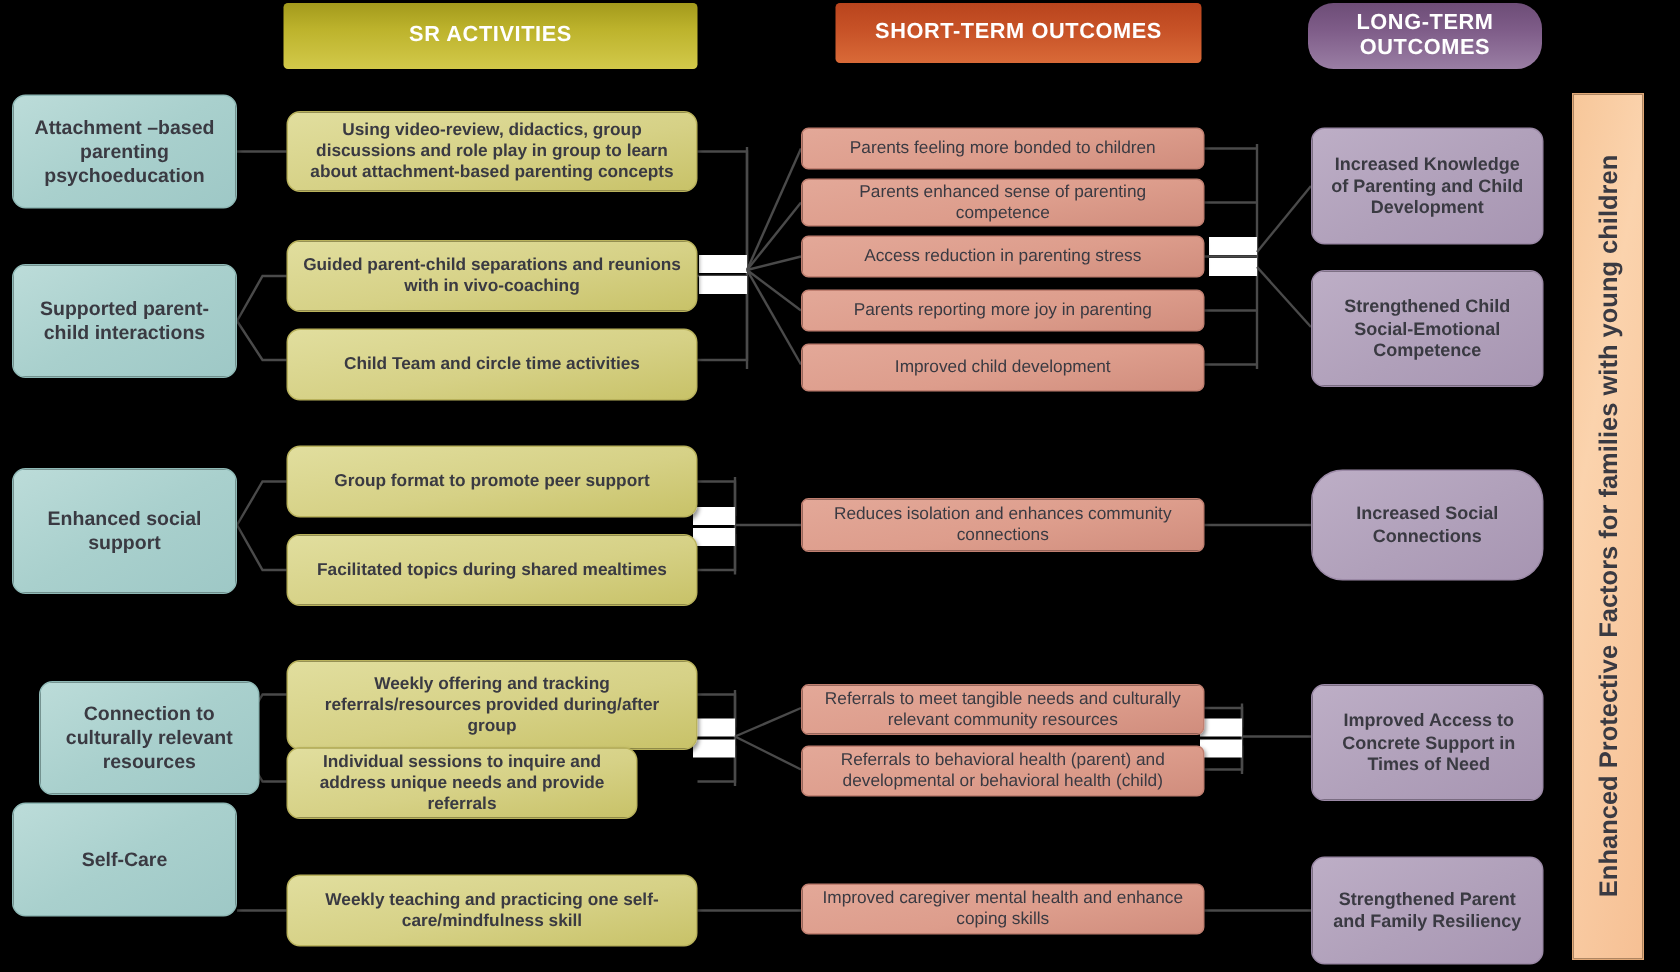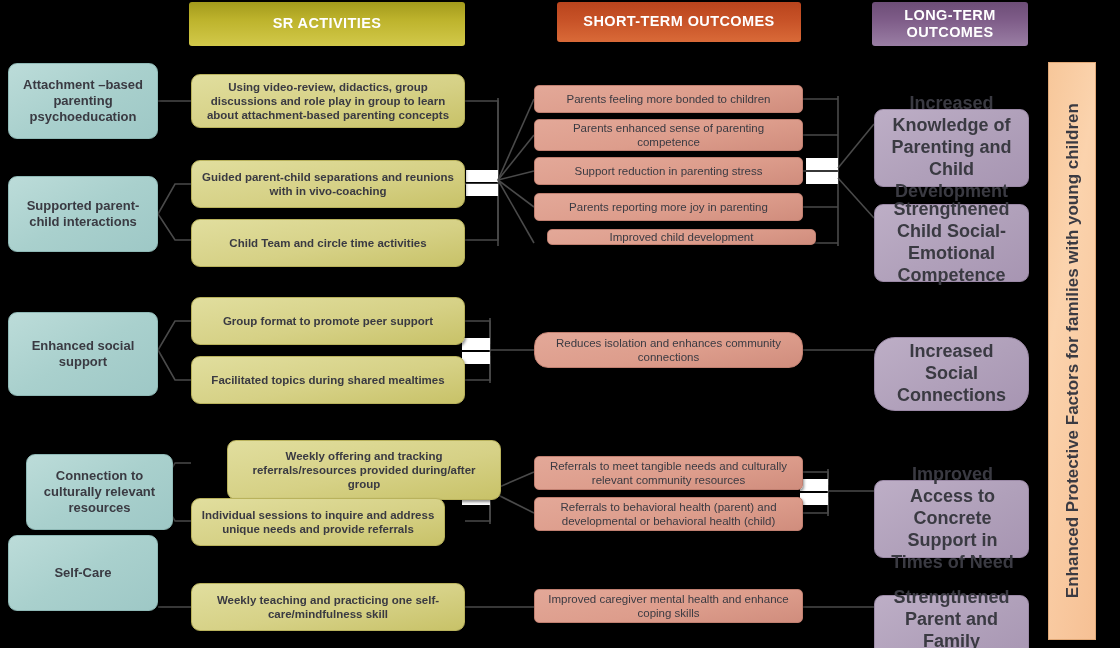--- a/index.html
+++ b/index.html
@@ -28,21 +28,21 @@
     text-align:center;
     color:#ffffff;font-weight:bold;font-size:14.5px;
     letter-spacing:.4px;line-height:1.18;
     border-radius:3px;
     box-shadow:0 1px 3px rgba(0,0,0,.55);
     z-index:6;
   }
   .hdr-core{background:linear-gradient(135deg,#5f9e9a 0%,#7cb8b2 45%,#a8d2cc 100%);}
   .hdr-act{background:linear-gradient(180deg,#a39a1c 0%,#bdb32c 40%,#d2c94a 100%);}
   .hdr-st{background:linear-gradient(180deg,#b9441d 0%,#c75227 45%,#d96a38 100%);}
-  .hdr-lt{background:linear-gradient(180deg,#6d4d77 0%,#7e5c88 40%,#9a7ea4 100%);}
+  .hdr-lt{background:linear-gradient(180deg,#6d4d77 0%,#7e5c88 40%,#9a7ea4 100%);border-radius:17px;}
 
   
   .core{
     background:linear-gradient(150deg,#bcdcd9 0%,#a9d0cd 50%,#9ec8c6 100%);
     border:1px solid #8fb9b6;
     font-weight:bold;font-size:13px;
     box-shadow:1px 2px 3px rgba(0,0,0,.45);
   }
   
   .act{
@@ -56,23 +56,22 @@
     background:linear-gradient(170deg,#e3a898 0%,#dd9d8c 55%,#d08d7d 100%);
     border:1px solid #c07f70;
     font-size:11.5px;font-weight:400;
     border-radius:5px;
     box-shadow:1px 2px 3px rgba(0,0,0,.45);
   }
   
   .lt{
     background:linear-gradient(150deg,#bdaec6 0%,#b0a0ba 55%,#a795b2 100%);
     border:1px solid #9b89a6;
-    font-weight:bold;font-size:18px;
-    box-shadow:1px 2px 3px rgba(0,0,0,.45);
-    margin-top:24px;
+    font-weight:bold;font-size:12px;
+    box-shadow:1px 2px 3px rgba(0,0,0,.45);
   }
 
   
   #banner{
     position:absolute;
     left:1048px;top:62px;width:48px;height:578px;
     box-sizing:border-box;
     background:linear-gradient(100deg,#f7c79a 0%,#fbd3ad 35%,#f6c094 100%);
     border:1px solid #e0a877;
     display:flex;align-items:center;justify-content:center;
@@ -168,30 +167,30 @@
   <div class="box core" style="left:8px;top:176px;width:150px;height:76px;">Supported parent-child interactions</div>
   <div class="box core" style="left:8px;top:312px;width:150px;height:84px;">Enhanced social support</div>
   <div class="box core" style="left:8px;top:454px;width:147px;height:76px;margin-left:18px;">Connection to culturally relevant resources</div>
   <div class="box core" style="left:8px;top:535px;width:150px;height:76px;">Self-Care</div>
 
   <div class="box act" style="left:191px;top:74px;width:274px;height:54px;">Using video-review, didactics, group discussions and role play in group to learn about attachment-based   parenting concepts</div>
   <div class="box act" style="left:191px;top:160px;width:274px;height:48px;">Guided parent-child separations and reunions with in vivo-coaching</div>
   <div class="box act" style="left:191px;top:219px;width:274px;height:48px;">Child Team and circle time activities</div>
   <div class="box act" style="left:191px;top:297px;width:274px;height:48px;">Group format to promote peer support</div>
   <div class="box act" style="left:191px;top:356px;width:274px;height:48px;">Facilitated topics during shared mealtimes</div>
-  <div class="box act" style="left:191px;top:440px;width:274px;height:60px;margin-left:36px;">Weekly offering and tracking referrals/resources provided during/after group</div>
-  <div class="box act" style="left:191px;top:498px;width:254px;height:48px;">Individual sessions to inquire and address unique needs and provide referrals</div>
+  <div class="box act" style="left:191px;top:440px;width:274px;height:60px;">Weekly offering and tracking referrals/resources provided during/after group</div>
+  <div class="box act" style="left:191px;top:498px;width:234px;height:48px;">Individual sessions to inquire and address unique needs and provide referrals</div>
   <div class="box act" style="left:191px;top:583px;width:274px;height:48px;">Weekly teaching and practicing one self-care/mindfulness skill</div>
 
   <div class="box st" style="left:534px;top:85px;width:269px;height:28px;">Parents feeling more bonded to children</div>
   <div class="box st" style="left:534px;top:119px;width:269px;height:32px;">Parents enhanced sense of parenting competence</div>
-  <div class="box st" style="left:534px;top:157px;width:269px;height:28px;">Support reduction in parenting stress</div>
+  <div class="box st" style="left:534px;top:157px;width:269px;height:28px;">Access reduction in parenting stress</div>
   <div class="box st" style="left:534px;top:193px;width:269px;height:28px;">Parents reporting more joy in parenting</div>
-  <div class="box st" style="left:534px;top:229px;width:269px;height:16px;margin-left:13px;">Improved child development</div>
-  <div class="box st" style="left:534px;top:332px;width:269px;height:36px;border-radius:14px;">Reduces isolation and enhances community connections</div>
+  <div class="box st" style="left:534px;top:229px;width:269px;height:32px;">Improved child development</div>
+  <div class="box st" style="left:534px;top:332px;width:269px;height:36px;">Reduces isolation and enhances community connections</div>
   <div class="box st" style="left:534px;top:456px;width:269px;height:34px;">Referrals to meet tangible needs and culturally relevant community resources</div>
   <div class="box st" style="left:534px;top:497px;width:269px;height:34px;">Referrals to behavioral health (parent) and developmental or behavioral health (child)</div>
   <div class="box st" style="left:534px;top:589px;width:269px;height:34px;">Improved caregiver mental health and enhance coping skills</div>
 
   <div class="box lt" style="left:874px;top:85px;width:155px;height:78px;">Increased Knowledge of Parenting and Child Development</div>
   <div class="box lt" style="left:874px;top:180px;width:155px;height:78px;">Strengthened Child Social-Emotional Competence</div>
   <div class="box lt" style="left:874px;top:313px;width:155px;height:74px;border-radius:21px;">Increased Social Connections</div>
   <div class="box lt" style="left:874px;top:456px;width:155px;height:78px;padding-left:10px;">Improved Access to Concrete Support in Times of Need</div>
   <div class="box lt" style="left:874px;top:571px;width:155px;height:72px;">Strengthened Parent and Family Resiliency</div>
 

